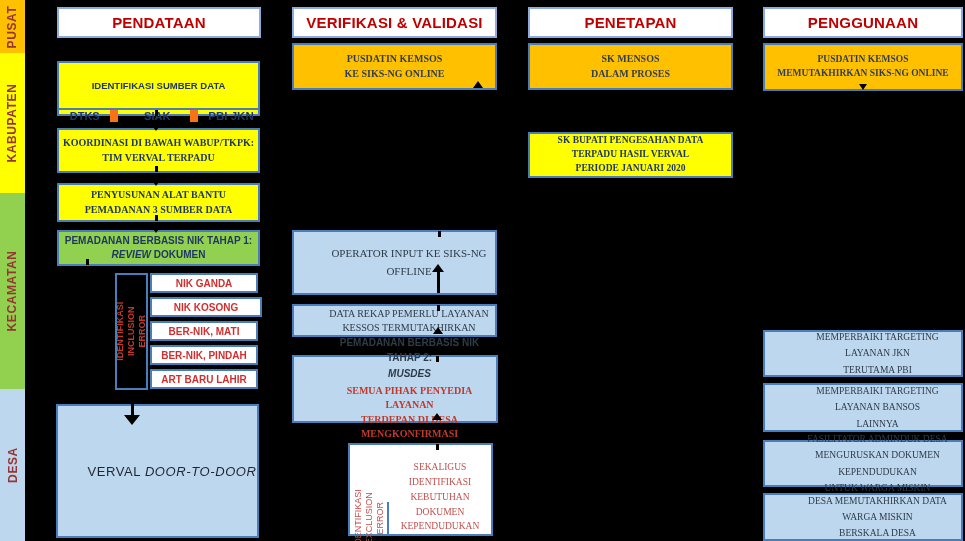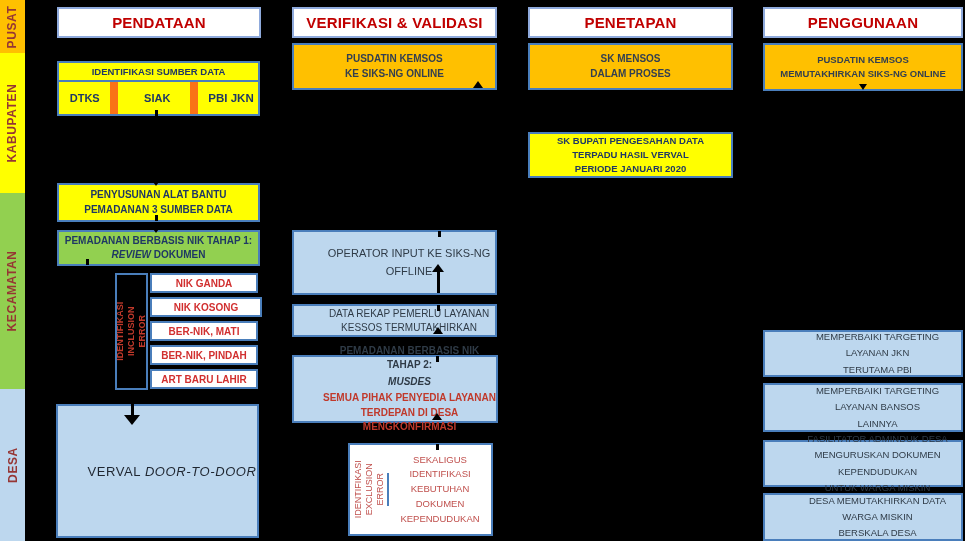--- a/index.html
+++ b/index.html
@@ -14,38 +14,38 @@
        display:flex;align-items:center;justify-content:center;font-weight:bold;font-size:15px;
        color:#C00000;box-sizing:border-box;letter-spacing:.2px;}
   
   .box{position:absolute;box-sizing:border-box;border:2px solid #4a7ebb;display:flex;
        flex-direction:column;align-items:center;justify-content:center;text-align:center;}
   .yellow{background:#FFFF00;color:#1F3864;}
   .orange{background:#FFC000;color:#333F50;}
   .green {background:#92D050;color:#1F3864;}
   .blue  {background:#BDD7EE;color:#2F3B47;padding-left:29px;}
   .whitebox{background:#fff;}
-  .pre{white-space:pre-line;}
+  .pre{white-space:pre-line;font-family:Liberation Serif, serif;}
   .t95{font-size:9.5px;font-weight:600;line-height:1.45;}
   .t10{font-size:10px;font-weight:600;line-height:1.45;}
   .use{font-size:9.5px;font-weight:400;line-height:1.7;color:#2F3B47;}
   .red{color:#C0392B;}
   .itemred{color:#D12F2F;font-size:10px;font-weight:600;}
   
   .grid-title{width:100%;font-size:9.5px;font-weight:600;border-bottom:2px solid #4a7ebb;
-              box-sizing:border-box;padding:3px 0;}
+              box-sizing:border-box;padding:17px 0;}
   .grid-cells{display:flex;width:100%;flex:1;}
   .gcell{display:flex;align-items:center;justify-content:center;font-size:11px;font-weight:600;}
   .gcell + .gcell{border-left:8px solid #f97316;padding-left:6px;}
   
   .incl{position:absolute;box-sizing:border-box;background:#000;border:2px solid #4a7ebb;
         display:flex;align-items:center;justify-content:center;}
   .vtext{transform:rotate(-90deg);white-space:pre-line;text-align:center;line-height:1.2;}
   .incl .vtext{color:#C0392B;font-weight:bold;font-size:9px;}
-  .exc{flex-direction:row;align-items:center;}
+  .exc{flex-direction:row;align-items:flex-end;}
   .exc-strip{width:37px;border-right:2px solid #4a7ebb;display:flex;align-items:center;
              justify-content:center;}
   .exc-strip .vtext{color:#C0504D;font-size:9px;font-weight:400;}
   .exc-note{flex:1;display:flex;align-items:center;justify-content:center;color:#C0504D;
             font-size:9.5px;line-height:1.55;text-align:center;}
   .verval-text{font-size:13px;color:#1F2630;letter-spacing:.6px;}
   
   .arr-down{position:absolute;width:0;height:0;border-left:5px solid transparent;
             border-right:5px solid transparent;border-top:7px solid #000;z-index:5;}
   .arr-down.sm{border-left-width:4px;border-right-width:4px;border-top-width:6px;}
@@ -87,20 +87,22 @@
 
   <div class="box yellow" style="left:57px;top:61px;width:203px;height:55px;justify-content:flex-start">
     <div class="grid-title">IDENTIFIKASI SUMBER DATA</div>
     <div class="grid-cells">
       <div class="gcell" style="flex:61">DTKS</div>
       <div class="gcell" style="flex:78">SIAK</div>
       <div class="gcell" style="flex:64;font-size:11.5px">PBI JKN</div>
     </div>
   </div>
 
+  <div class="box yellow t10 pre" style="left:57px;top:128px;width:203px;height:45px">KOORDINASI DI BAWAH WABUP/TKPK:
+TIM VERVAL TERPADU</div>
   <div class="box yellow t10 pre" style="left:57px;top:183px;width:203px;height:39px">PENYUSUNAN ALAT BANTU
 PEMADANAN 3 SUMBER DATA</div>
 
   <div class="box green t10" style="left:57px;top:230px;width:203px;height:36px">
     <div>PEMADANAN BERBASIS NIK TAHAP 1:</div>
     <div><i>REVIEW</i><span> DOKUMEN</span></div>
   </div>
 
   <div class="incl" style="left:115px;top:273px;width:33px;height:117px">
     <span class="vtext">IDENTIFIKASI

